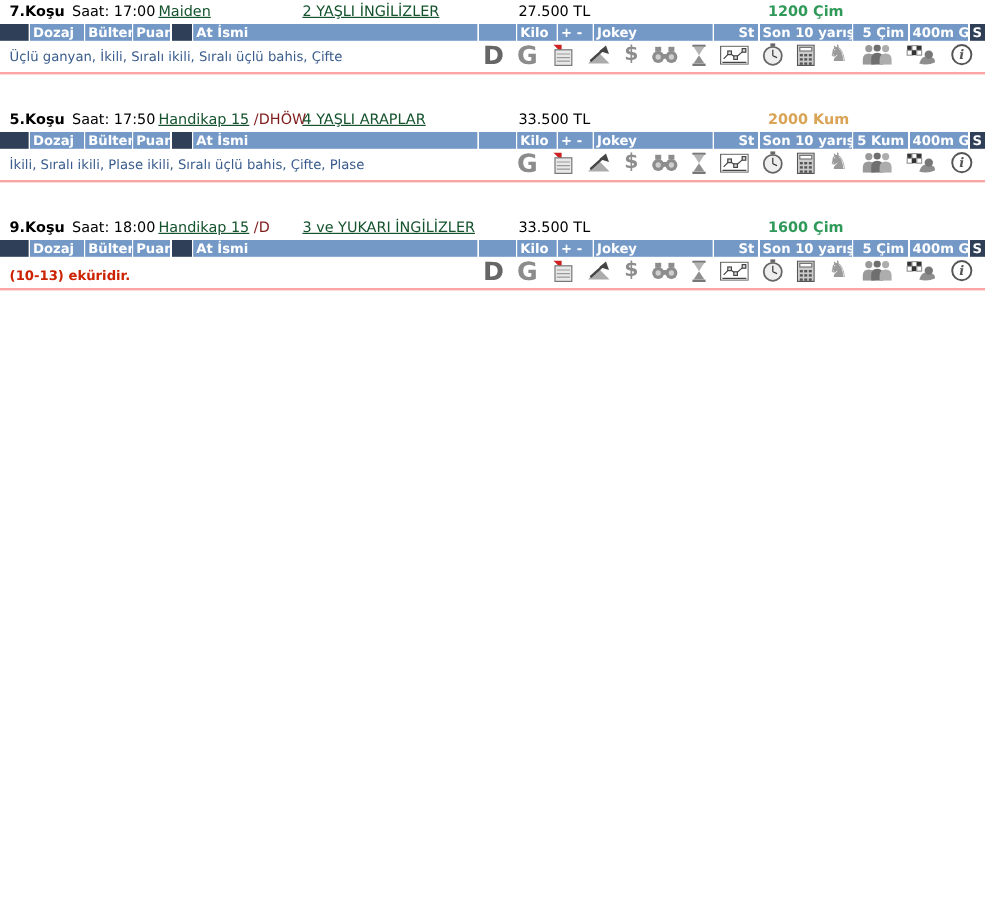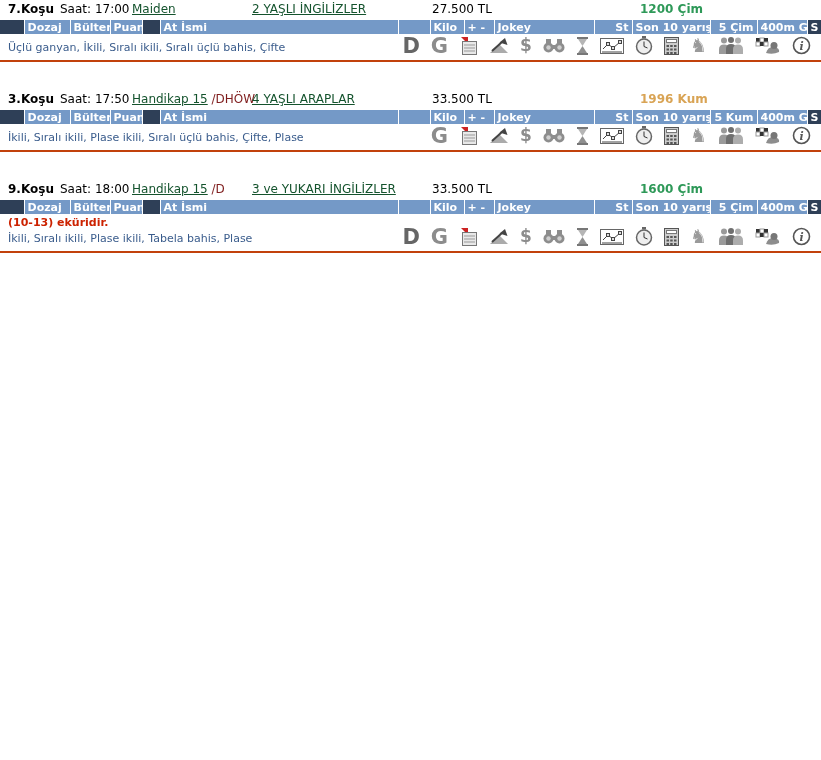--- a/index.html
+++ b/index.html
@@ -1,18 +1,18 @@
 <!DOCTYPE html>
 <html><head>
 <meta charset="utf-8">
 <style>
   html,body{margin:0;padding:0;background:#fff;}
   body{width:821px;font-family:"DejaVu Sans","Liberation Sans",sans-serif;font-size:11px;color:#000;}
   #races{padding-top:2px;}
-  .race{margin-bottom:30px;border-bottom:2px solid #c2410c;padding-bottom:2px;}
+  .race{margin-bottom:30px;border-bottom:2px solid #fca5a5;padding-bottom:2px;}
   .race-head{position:relative;height:17px;margin-bottom:1px;font-size:12px;}
   .race-head .rh-num{position:absolute;left:8px;font-weight:bold;}
   .race-head .rh-time{position:absolute;left:60px;}
   .race-head .rh-type{position:absolute;left:132px;white-space:nowrap;}
   .race-head .rh-group{position:absolute;left:252px;white-space:nowrap;}
   .race-head .rh-purse{position:absolute;left:432px;}
   .race-head .rh-dist{position:absolute;left:640px;font-weight:bold;}
   .lnk{color:#14532d;text-decoration:underline;cursor:pointer;}
   .rh-suffix{color:#7f1d1d;}
   .dist-cim{color:#2e9958;}
@@ -209,28 +209,28 @@
               <circle cx="9.5" cy="9.5" r="8" fill="none" stroke="#555" stroke-width="1.6"></circle>
               <text x="9.5" y="13.5" text-anchor="middle" font-family="DejaVu Serif, serif" font-style="italic" font-weight="bold" font-size="11" fill="#555">i</text>
             </svg>
           </span>
         </div>
     </div>
   </section>
 
   <section class="race">
     <div class="race-head">
-      <span class="rh-num">3.Koşu</span>
+      <span class="rh-num">5.Koşu</span>
       <span class="rh-time">Saat: 17:50</span>
       <span class="rh-type">
         <a class="lnk">Handikap 15</a><span class="rh-suffix"> /DHÖW</span>
       </span>
       <a class="lnk rh-group">4 YAŞLI ARAPLAR</a>
       <span class="rh-purse">33.500 TL</span>
-      <span class="rh-dist dist-kum">1996 Kum</span>
+      <span class="rh-dist dist-kum">2000 Kum</span>
     </div>
     <table class="race-table">
       <colgroup>
         <col style="width:24px">
           <col style="width:46px">
           <col style="width:40px">
           <col style="width:32px">
         <col style="width:18px">
           <col style="width:238px">
           <col style="width:32px">
@@ -433,21 +433,20 @@
             <th class="r">5 Çim</th>
             <th>400m G.</th>
             <th class="dark">S</th>
           </tr>
         </thead>
       <tbody></tbody>
     </table>
     <div class="footline">
       <div class="foot-left">
         <div class="ekuri">(10-13) eküridir.</div>
-        <div class="bets">İkili, Sıralı ikili, Plase ikili, Tabela bahis, Plase</div>
       </div>
       <div class="icons">
           <span class="ic">
             <span class="bigletter dl">D</span>
           </span>
           <span class="ic">
             <span class="bigletter gl">G</span>
           </span>
           <span class="ic">
             <svg width="19" height="18" viewBox="0 0 19 18">

